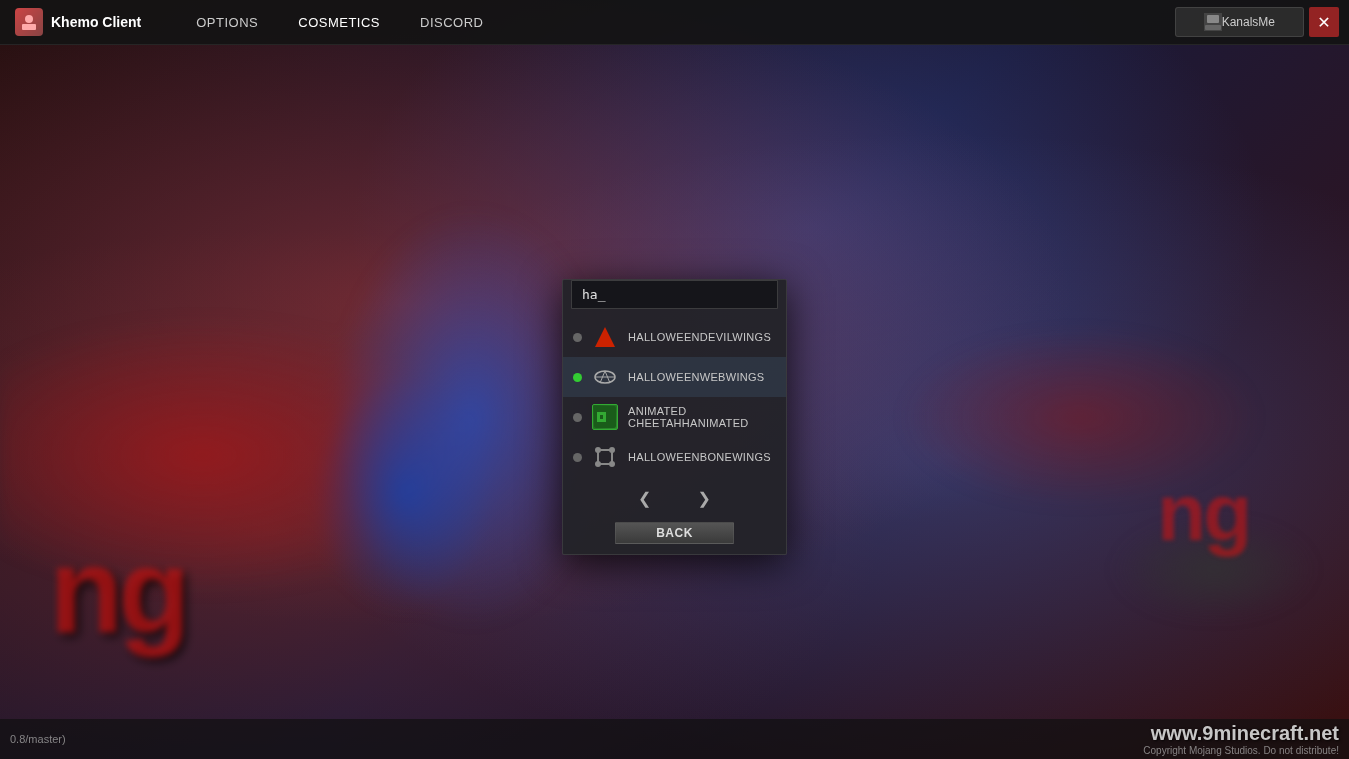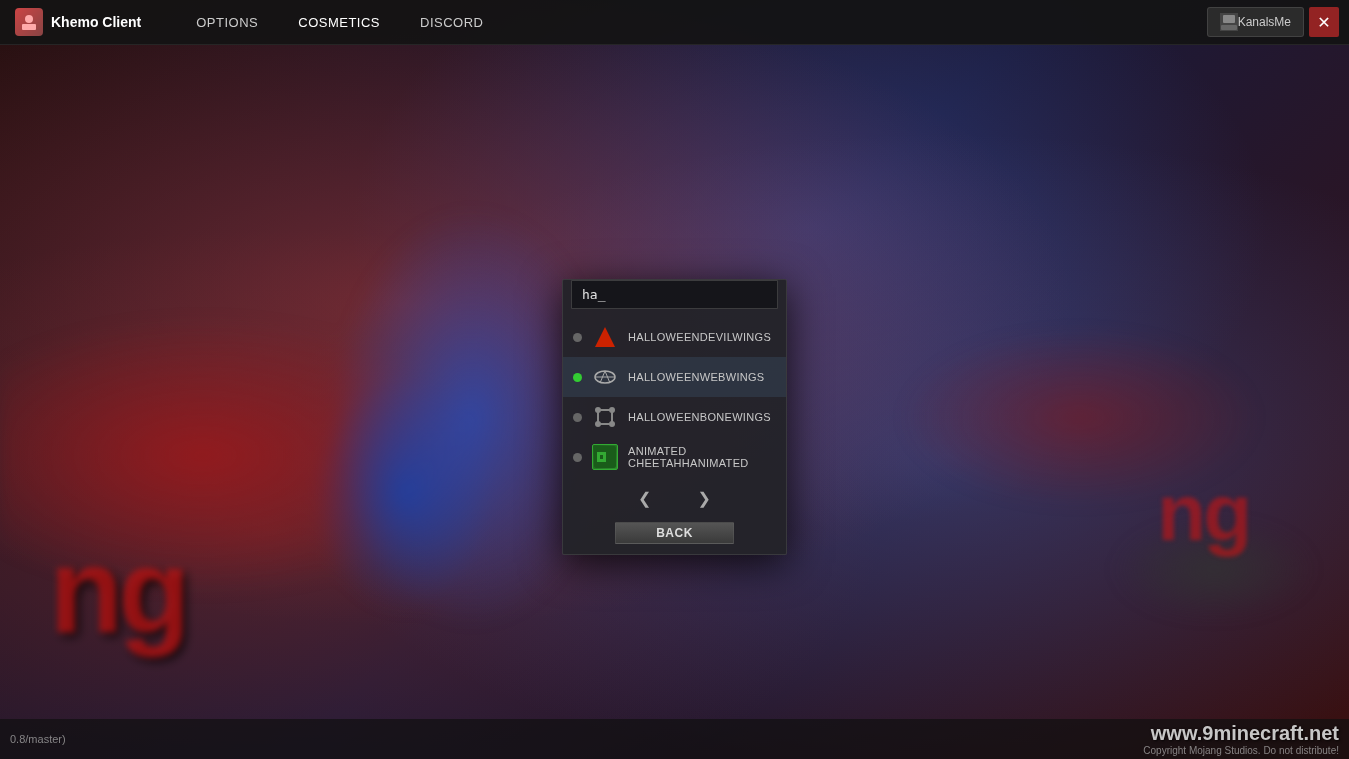--- a/index.html
+++ b/index.html
@@ -133,21 +133,21 @@
       align-items: center;
       gap: 5px;
       padding-right: 10px;
     }
 
     .nav-user-btn {
       background: rgba(50, 50, 50, 0.8);
       border: 1px solid rgba(100,100,100,0.4);
       color: #ccc;
       font-size: 12px;
-      padding: 5px 12px;
+      padding: 5px 28px;
       border-radius: 3px;
       cursor: pointer;
       display: flex;
       align-items: center;
     }
 
     .nav-user-icon {
       width: 18px;
       height: 18px;
       background: linear-gradient(135deg, #555, #333);
@@ -411,53 +411,53 @@
         <div class="item-status-dot dot-green"></div>
         <div class="item-icon">
           <svg width="24" height="24" viewBox="0 0 24 24">
             <ellipse cx="12" cy="12" rx="10" ry="6" fill="none" stroke="#aaa" stroke-width="1.5"></ellipse>
             <line x1="2" y1="12" x2="22" y2="12" stroke="#aaa" stroke-width="1"></line>
             <line x1="12" y1="6" x2="7" y2="18" stroke="#aaa" stroke-width="1"></line>
             <line x1="12" y1="6" x2="17" y2="18" stroke="#aaa" stroke-width="1"></line>
           </svg>
         </div>
         <span class="item-name">HALLOWEENWEBWINGS</span>
+      </div>
+
+      <div class="item-row">
+        <div class="item-status-dot dot-gray"></div>
+        <div class="item-icon item-icon-cheetah">
+          <svg width="22" height="22" viewBox="0 0 22 22">
+            <rect width="22" height="22" fill="#1a5c1a" rx="2"></rect>
+            <rect x="3" y="6" width="3" height="10" fill="#3a3"></rect>
+            <rect x="9" y="6" width="3" height="10" fill="#3a3"></rect>
+            <rect x="3" y="6" width="9" height="3" fill="#3a3"></rect>
+            <rect x="3" y="13" width="9" height="3" fill="#3a3"></rect>
+          </svg>
+        </div>
+        <span class="item-name">ANIMATED CHEETAHHANIMATED</span>
       </div>
 
       <div class="item-row">
         <div class="item-status-dot dot-gray"></div>
         <div class="item-icon">
           <svg width="24" height="24" viewBox="0 0 24 24">
             <circle cx="5" cy="5" r="3" fill="#888"></circle>
             <circle cx="19" cy="5" r="3" fill="#888"></circle>
             <circle cx="5" cy="19" r="3" fill="#888"></circle>
             <circle cx="19" cy="19" r="3" fill="#888"></circle>
             <rect x="4" y="4" width="16" height="2" rx="1" fill="#888"></rect>
             <rect x="4" y="18" width="16" height="2" rx="1" fill="#888"></rect>
             <rect x="4" y="4" width="2" height="16" rx="1" fill="#888"></rect>
             <rect x="18" y="4" width="2" height="16" rx="1" fill="#888"></rect>
           </svg>
         </div>
         <span class="item-name">HALLOWEENBONEWINGS</span>
       </div>
 
-      <div class="item-row">
-        <div class="item-status-dot dot-gray"></div>
-        <div class="item-icon item-icon-cheetah">
-          <svg width="22" height="22" viewBox="0 0 22 22">
-            <rect width="22" height="22" fill="#1a5c1a" rx="2"></rect>
-            <rect x="3" y="6" width="3" height="10" fill="#3a3"></rect>
-            <rect x="9" y="6" width="3" height="10" fill="#3a3"></rect>
-            <rect x="3" y="6" width="9" height="3" fill="#3a3"></rect>
-            <rect x="3" y="13" width="9" height="3" fill="#3a3"></rect>
-          </svg>
-        </div>
-        <span class="item-name">ANIMATED CHEETAHHANIMATED</span>
-      </div>
-
     </div>
 
     <div class="pagination">
       <button class="page-btn">❮</button>
       <button class="page-btn">❯</button>
     </div>
 
     <div class="back-btn-container">
       <button class="back-btn">BACK</button>
     </div>

